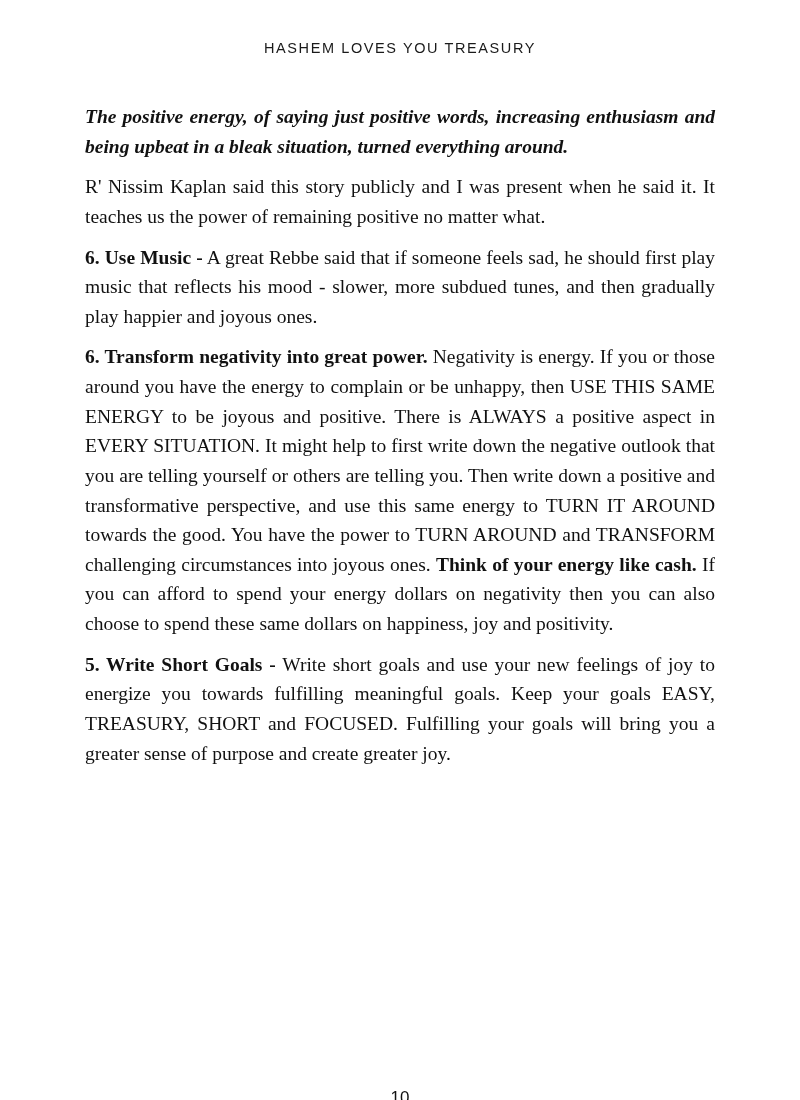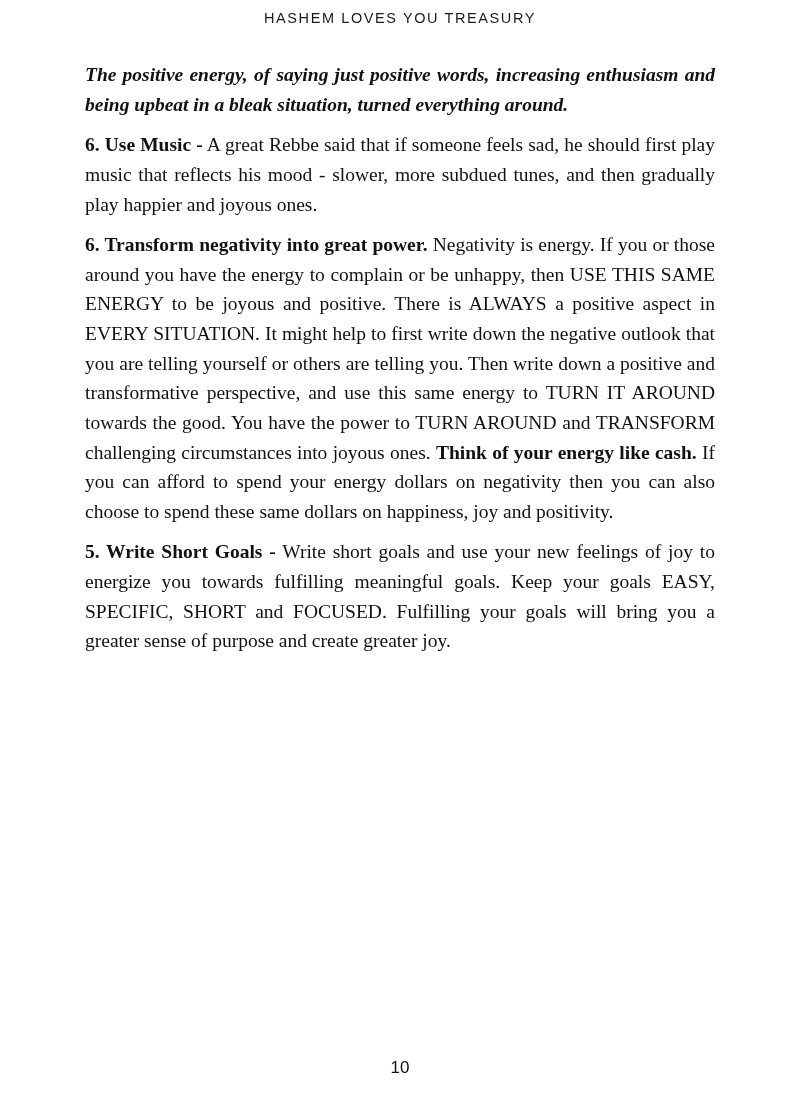--- a/index.html
+++ b/index.html
@@ -21,26 +21,26 @@
     box-sizing: border-box;
     padding: 0;
     position: relative;
   }
   .running-head {
     text-align: center;
     font-family: "Liberation Sans", sans-serif;
     font-size: 14.5px;
     letter-spacing: 1.6px;
     color: #1a1a1a;
-    margin-top: 10px;
+    margin-top: 40px;
     margin-bottom: 0;
     font-weight: 400;
   }
   .content {
-    margin: 4px auto;
+    margin: 16px auto;
     padding-top: 30px;
     width: 630px;
   }
   p.para {
     text-align: justify;
     margin: 0 0 11px 0;
     font-size: 19.5px;
     line-height: 1.52;
     text-justify: inter-word;
   }
@@ -66,24 +66,25 @@
 <body>
 
 <div class="page">
 
   <div class="running-head">HASHEM LOVES YOU TREASURY</div>
 
   <div class="content">
 
     <p class="para italic">The positive energy, of saying just positive words, increasing enthusiasm and being upbeat in a bleak situation, turned everything around.</p>
 
+    <p class="para">R' Nissim Kaplan said this story publicly and I was present when he said it. It teaches us the power of remaining positive no matter what.</p>
 
     <p class="para"><span class="bold">6. Use Music -</span><span> A great Rebbe said that if someone feels sad, he should first play music that reflects his mood - slower, more subdued tunes, and then gradually play happier and joyous ones.</span></p>
 
     <p class="para"><span class="bold">6. Transform negativity into great power.</span><span> Negativity is energy. If you or those around you have the energy to complain or be unhappy, then USE THIS SAME ENERGY to be joyous and positive. There is ALWAYS a positive aspect in EVERY SITUATION. It might help to first write down the negative outlook that you are telling yourself or others are telling you. Then write down a positive and transformative perspective, and use this same energy to TURN IT AROUND towards the good. You have the power to TURN AROUND and TRANSFORM challenging circumstances into joyous ones. </span><span class="bold">Think of your energy like cash.</span><span> If you can afford to spend your energy dollars on negativity then you can also choose to spend these same dollars on happiness, joy and positivity.</span></p>
 
-    <p class="para"><span class="bold">5. Write Short Goals -</span><span> Write short goals and use your new feelings of joy to energize you towards fulfilling meaningful goals. Keep your goals EASY, SPECIFIC, SHORT and FOCUSED. Fulfilling your goals will bring you a greater sense of purpose and create greater joy.</span></p>
+    <p class="para"><span class="bold">5. Write Short Goals -</span><span> Write short goals and use your new feelings of joy to energize you towards fulfilling meaningful goals. Keep your goals EASY, TREASURY, SHORT and FOCUSED. Fulfilling your goals will bring you a greater sense of purpose and create greater joy.</span></p>
 
   </div>
 
   <div class="page-number">10</div>
 
 </div>
 
 </body></html>

